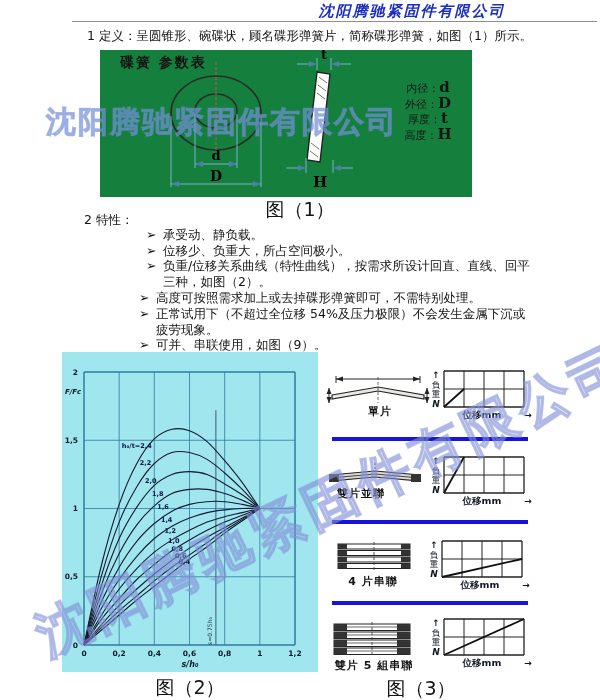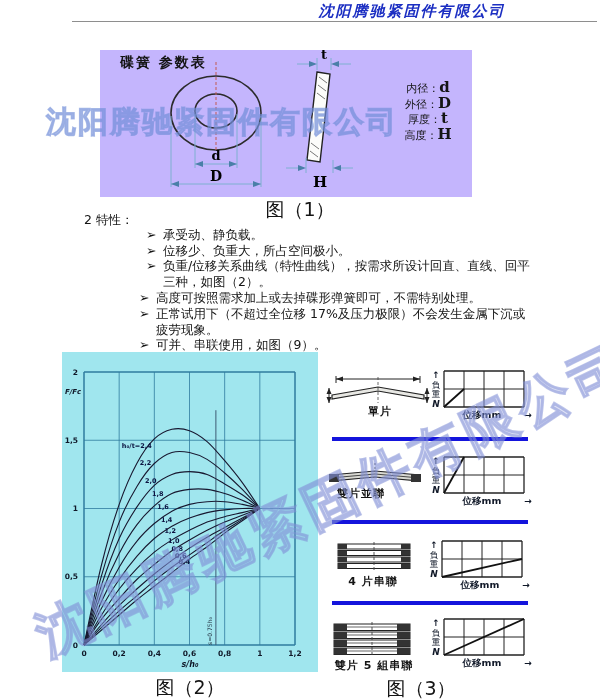--- a/index.html
+++ b/index.html
@@ -1,21 +1,21 @@
 <!DOCTYPE html>
 <html><head>
 <meta charset="utf-8">
 <style>
   body{margin:0}
   .page{position:relative;width:600px;height:700px;background:#fff;font-family:"DejaVu Sans",sans-serif;color:#141414;overflow:hidden}
   .abs{position:absolute}
   .company{left:303px;top:2px;width:218px;text-align:center;font-family:"DejaVu Serif",serif;font-weight:bold;font-style:italic;font-size:15px;color:#1b2ec2;letter-spacing:2px}
   .hrule{left:72px;top:21px;width:525px;height:1px;background:#8e8e8e}
   .defline{left:87px;top:28px;font-size:12.5px;white-space:nowrap}
-  .fig1{left:100px;top:50px;width:372px;height:147px;background:#c4b5fd}
+  .fig1{left:100px;top:50px;width:372px;height:147px;background:#15803d}
   .fig1-title{left:20px;top:4px;font-size:14px;font-weight:bold;letter-spacing:2px}
   .legend{left:284px;top:28px;width:88px}
   .leg-row{display:flex;justify-content:center;align-items:baseline;height:15.5px}
   .leg-label{font-size:11px}
   .leg-sym{font-family:"DejaVu Serif",serif;font-weight:bold;font-size:15px}
   .cap{text-align:center;font-size:19px}
   .cap1{left:255px;top:197px;width:90px}
   .feath{left:84px;top:212px;font-size:12.5px}
   .bullet{display:flex;font-size:12.5px;line-height:15.8px}
   .bullet .arr{width:17px;flex:none}
@@ -41,20 +41,21 @@
   .wm-h{left:46px;top:102px;font-size:30px;letter-spacing:2px;color:rgba(128,152,222,0.40);-webkit-text-stroke:1px rgba(112,140,215,0.55)}
   .wm-d{left:40px;top:604px;font-size:54px;letter-spacing:5px;color:rgba(134,148,218,0.28);-webkit-text-stroke:1.4px rgba(128,142,214,0.50);transform:rotate(-25.5deg);transform-origin:0 50%}
 </style>
 </head>
 <body>
 
 <div class="page">
 
   <div class="abs company">沈阳腾驰紧固件有限公司</div>
   <div class="abs hrule"></div>
+  <div class="abs defline">1 定义：呈圆锥形、碗碟状，顾名碟形弹簧片，简称碟形弹簧，如图（1）所示。</div>
 
   <div class="abs fig1">
     <div class="abs fig1-title">碟簧 参数表</div>
     <svg class="abs" style="left:0;top:0" width="372" height="147">
 
       <ellipse cx="116" cy="63" rx="45" ry="37" fill="none" stroke="#2b2b2b" stroke-width="1.6"></ellipse>
       <ellipse cx="116" cy="61" rx="21" ry="17" fill="none" stroke="#2b2b2b" stroke-width="1.6"></ellipse>
       <line x1="116" y1="12" x2="116" y2="102" stroke="#c25a52" stroke-width="1" stroke-dasharray="3,2"></line>
 
       <g stroke="#7fb0d0" stroke-width="1">
@@ -140,21 +141,21 @@
   <div class="abs bullet b3">
       <span class="arr">➢</span>
       <span>负重/位移关系曲线（特性曲线），按需求所设计回直、直线、回平三种，如图（2）。</span>
     </div>
   <div class="abs bullet b4">
       <span class="arr">➢</span>
       <span>高度可按照需求加上或去掉碟形弹簧即可，不需特别处理。</span>
     </div>
   <div class="abs bullet b5">
       <span class="arr">➢</span>
-      <span>正常试用下（不超过全位移 17%及压力极限）不会发生金属下沉或疲劳现象。</span>
+      <span>正常试用下（不超过全位移 54%及压力极限）不会发生金属下沉或疲劳现象。</span>
     </div>
   <div class="abs bullet b6">
       <span class="arr">➢</span>
       <span>可并、串联使用，如图（9）。</span>
     </div>
 
   <div class="abs fig2">
     <svg id="fig2svg" width="256" height="320">
         <line x1="22" y1="293" x2="22" y2="20" stroke="#2f7b9e" stroke-width="1.5"></line>
         <line x1="57.16666666666667" y1="293" x2="57.16666666666667" y2="20" stroke="#2f7b9e" stroke-width="0.8"></line>

